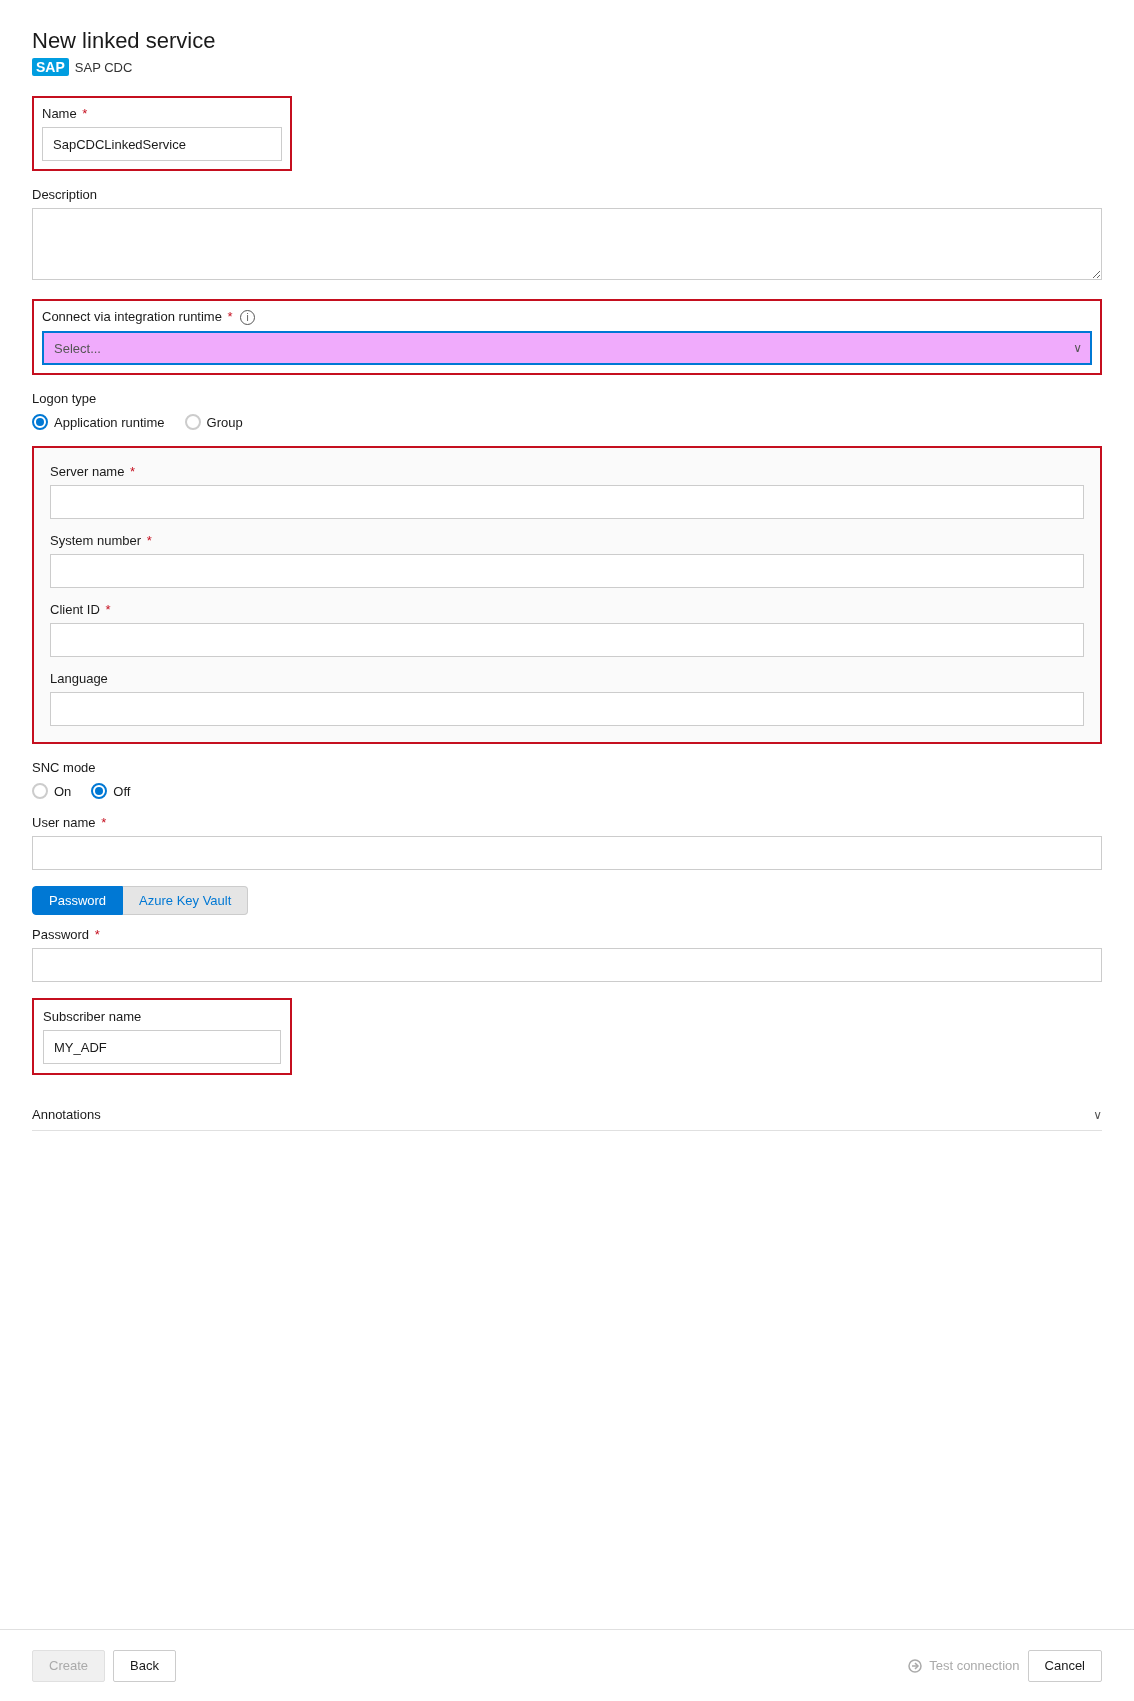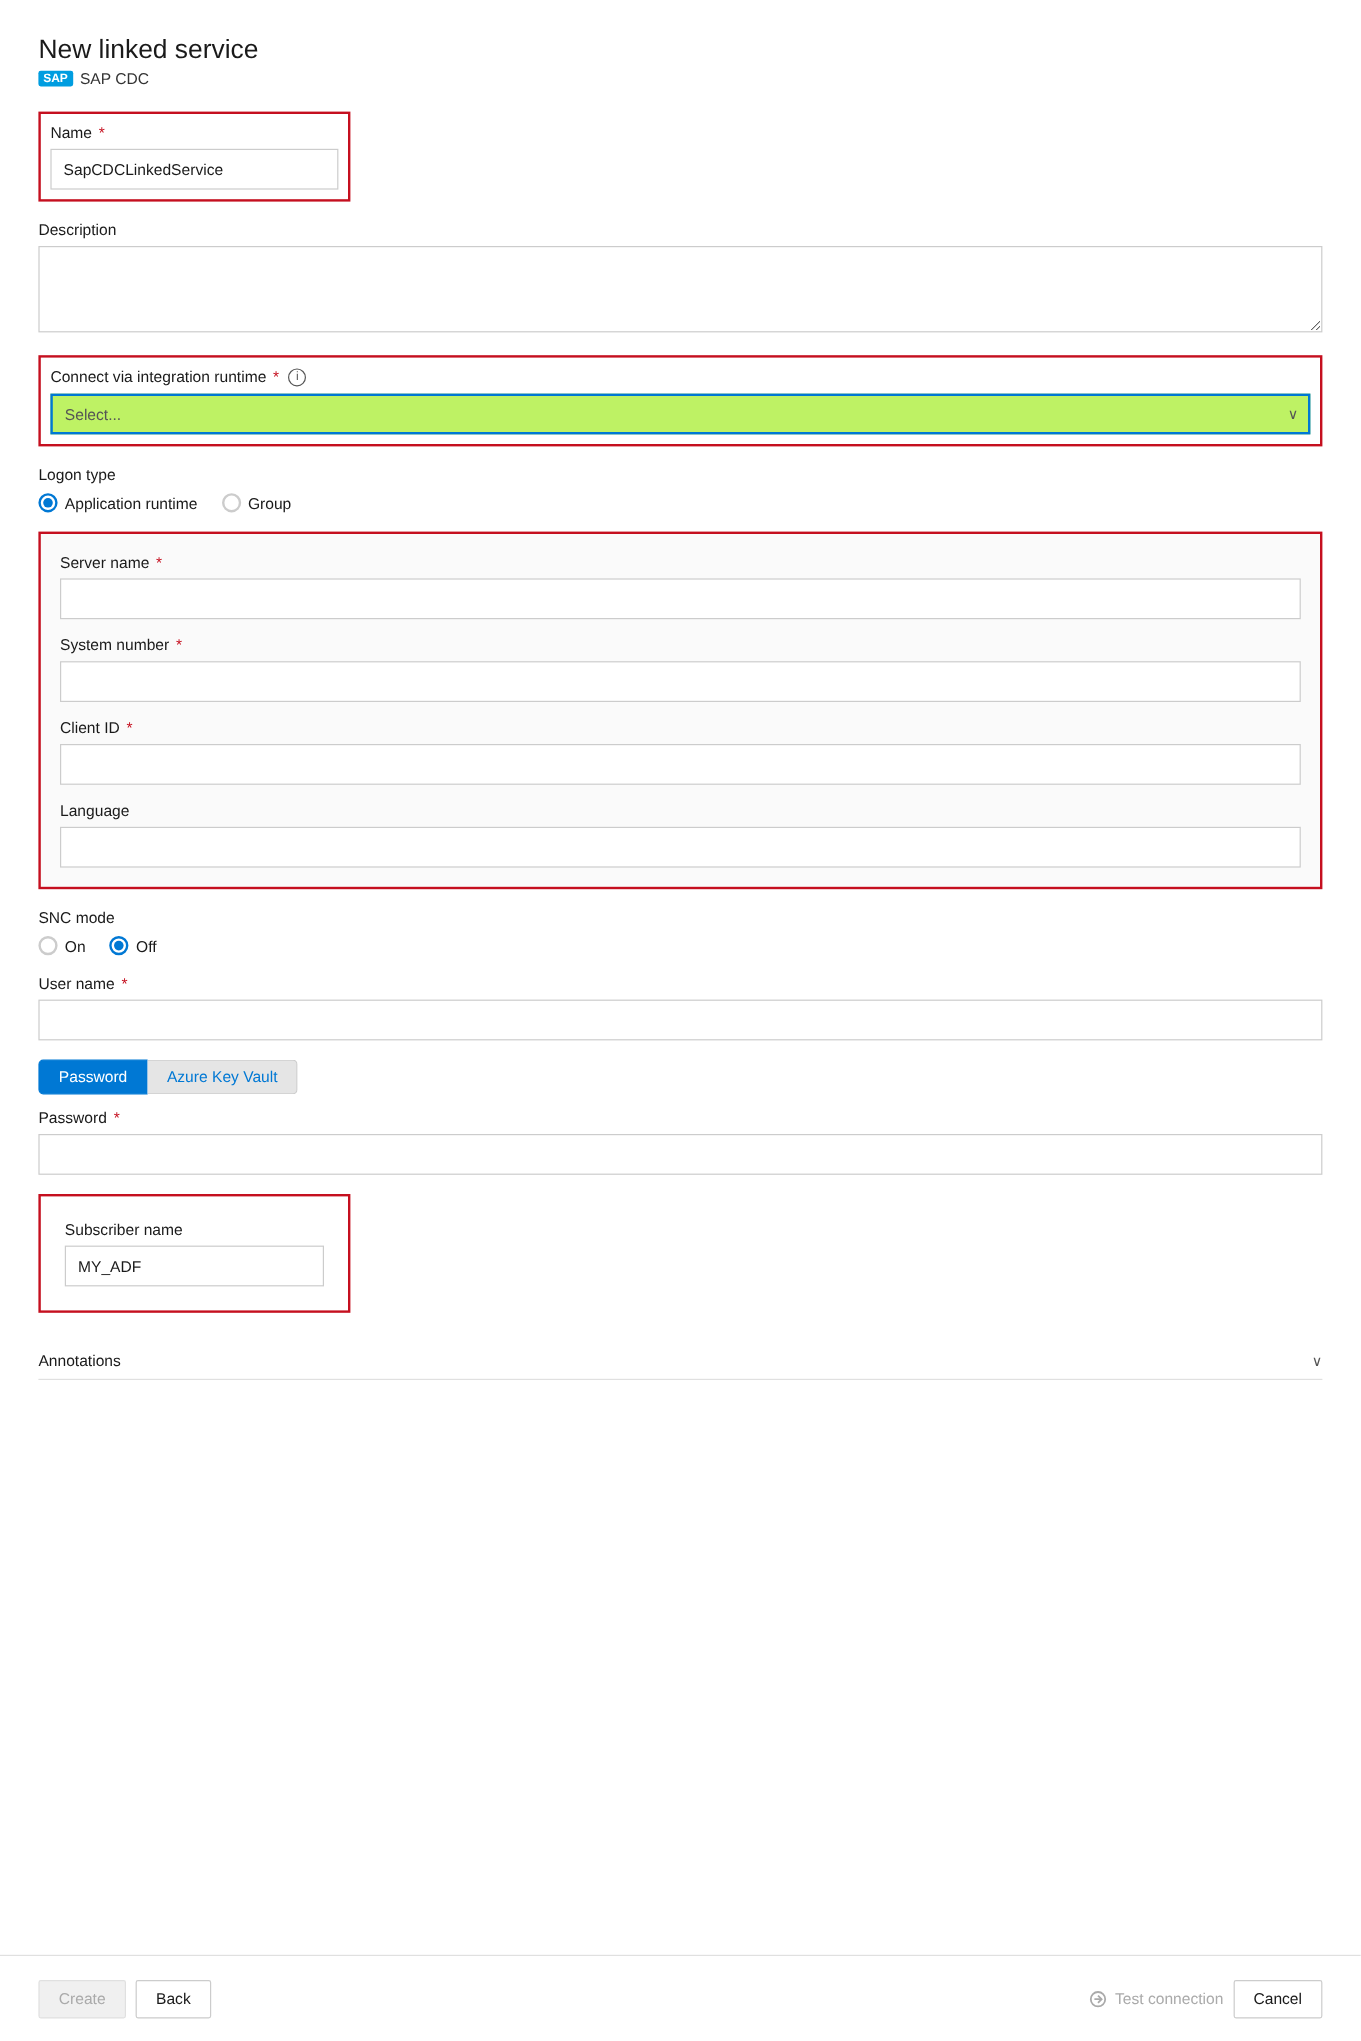--- a/index.html
+++ b/index.html
@@ -37,21 +37,21 @@
     .sap-badge {
       display: flex;
       align-items: center;
       gap: 6px;
       margin-bottom: 20px;
     }
 
     .sap-logo {
       background: #009de0;
       color: white;
-      font-size: 10px;
+      font-size: 14px;
       font-weight: 700;
       padding: 1px 4px;
       border-radius: 2px;
       font-family: Arial, sans-serif;
     }
 
     .sap-label {
       font-size: 13px;
       color: #333;
     }
@@ -105,21 +105,21 @@
     .form-select {
       width: 100%;
       height: 34px;
       border: 2px solid #0078d4;
       padding: 0 10px;
       font-size: 13px;
       font-family: inherit;
       color: #555;
       outline: none;
       appearance: none;
-      background: #bef264;
+      background: #f0abfc;
       cursor: pointer;
     }
 
     .select-chevron {
       position: absolute;
       right: 10px;
       top: 50%;
       transform: translateY(-50%);
       pointer-events: none;
       color: #555;
@@ -229,21 +229,21 @@
 
     .tab-btn.inactive {
       background: #e5e5e5;
       color: #0078d4;
       border-left: none;
       border-radius: 0 4px 4px 0;
     }
 
     .subscriber-red-box {
       border: 2px solid #c50f1f;
-      padding: 20px;
+      padding: 9px;
       margin-bottom: 16px;
       display: inline-block;
       min-width: 260px;
     }
 
     .annotations-chevron {
       color: #555;
       font-size: 12px;
     }
 

